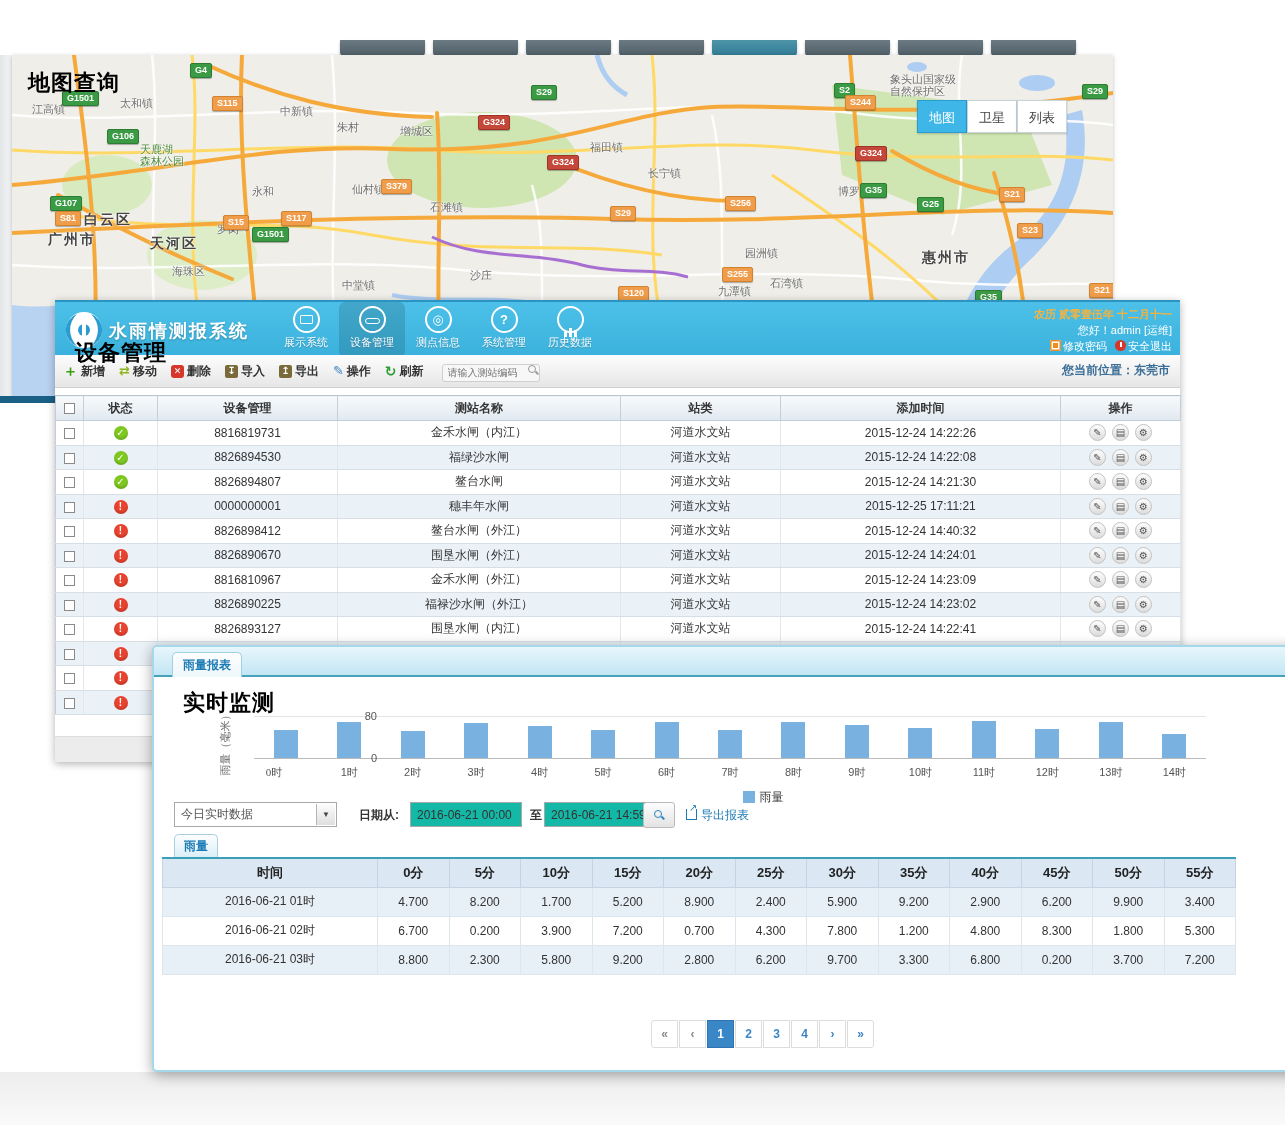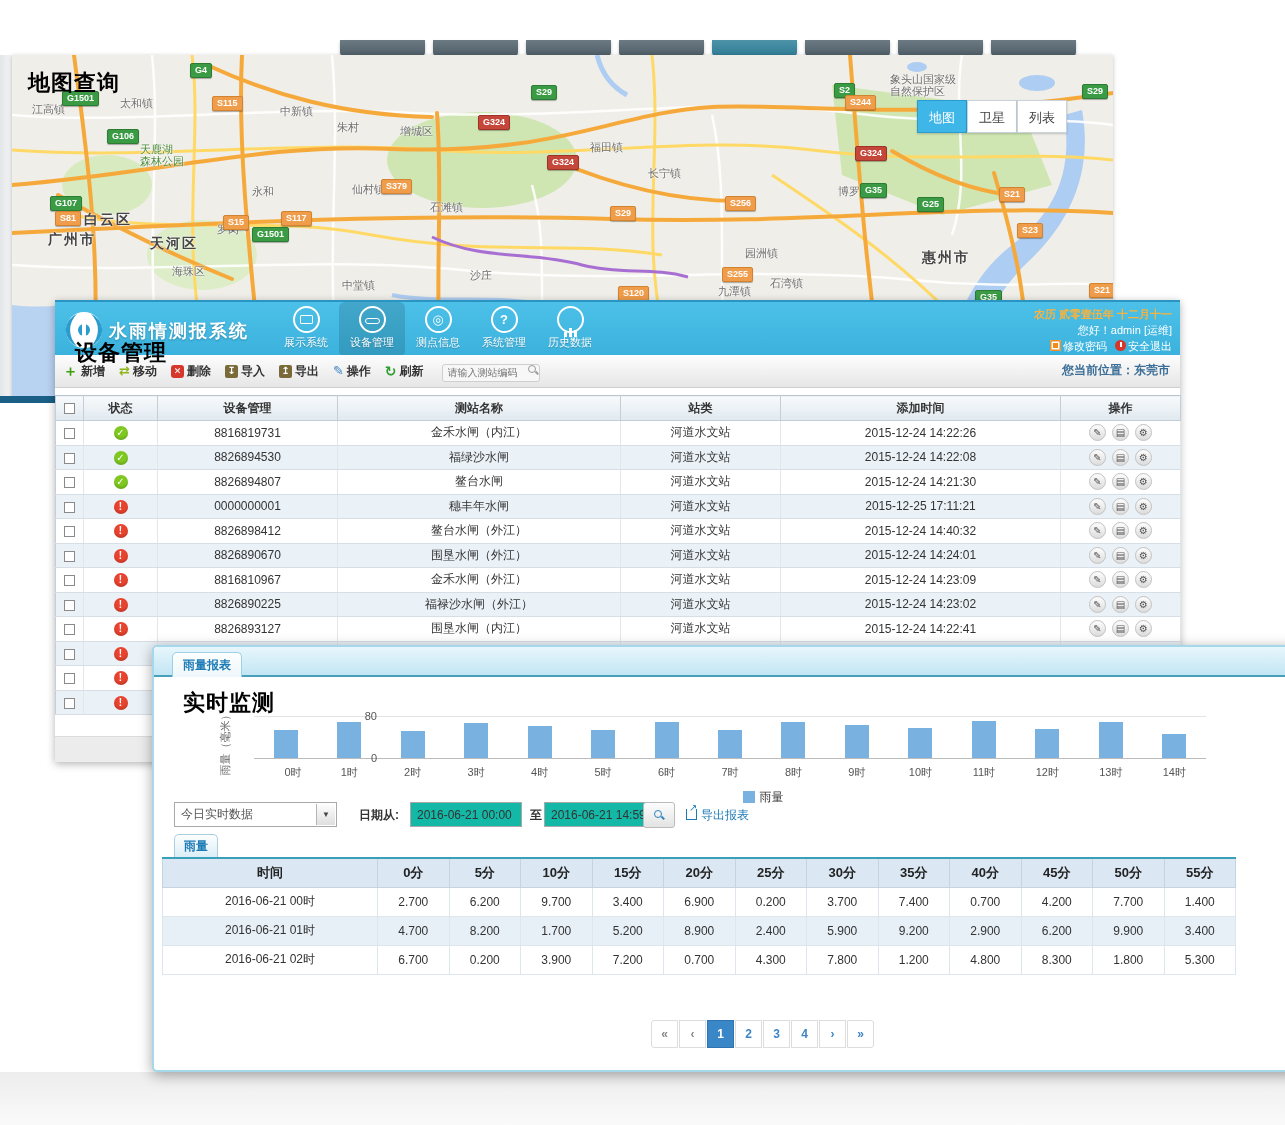--- a/index.html
+++ b/index.html
@@ -510,21 +510,21 @@
     <div id="rp-tab">雨量报表</div>
     <div id="rp-close">X</div>
     <div id="chart">
       <div class="gridline" style="top:39px;"></div>
       <div id="axis-base"></div>
       <div class="ytick" style="top:33px;">80</div>
       <div class="ytick" style="top:75px;">0</div>
       <div id="ylabel">雨量（毫米）</div>
       <div id="bars">
           <div class="bar" style="left: 119.733px; top: 52.545px; height: 28.455px;"></div>
-          <div class="xlab" style="left: 109px;">0时</div>
+          <div class="xlab" style="left: 90px; font-family: Liberation Serif, serif;">0时</div>
           <div class="bar" style="left: 183.2px; top: 44.985px; height: 36.015px;"></div>
           <div class="xlab" style="left: 165.2px;">1时</div>
           <div class="bar" style="left: 246.667px; top: 53.595px; height: 27.405px;"></div>
           <div class="xlab" style="left: 228.667px;">2时</div>
           <div class="bar" style="left: 310.133px; top: 46.35px; height: 34.65px;"></div>
           <div class="xlab" style="left: 292.133px;">3时</div>
           <div class="bar" style="left: 373.6px; top: 49.2375px; height: 31.7625px;"></div>
           <div class="xlab" style="left: 355.6px;">4时</div>
           <div class="bar" style="left: 437.067px; top: 53.175px; height: 27.825px;"></div>
           <div class="xlab" style="left: 419.067px;">5时</div>
@@ -588,35 +588,20 @@
             <th>25分</th>
             <th>30分</th>
             <th>35分</th>
             <th>40分</th>
             <th>45分</th>
             <th>50分</th>
             <th>55分</th>
           </tr>
         </thead>
       <tbody id="rp-rows">
-          <tr>
-            <td>2016-06-21 00时</td>
-            <td>2.700</td>
-            <td>6.200</td>
-            <td>9.700</td>
-            <td>3.400</td>
-            <td>6.900</td>
-            <td>0.200</td>
-            <td>3.700</td>
-            <td>7.400</td>
-            <td>0.700</td>
-            <td>4.200</td>
-            <td>7.700</td>
-            <td>1.400</td>
-          </tr>
           <tr class="alt">
             <td>2016-06-21 01时</td>
             <td>4.700</td>
             <td>8.200</td>
             <td>1.700</td>
             <td>5.200</td>
             <td>8.900</td>
             <td>2.400</td>
             <td>5.900</td>
             <td>9.200</td>
@@ -632,20 +617,35 @@
             <td>3.900</td>
             <td>7.200</td>
             <td>0.700</td>
             <td>4.300</td>
             <td>7.800</td>
             <td>1.200</td>
             <td>4.800</td>
             <td>8.300</td>
             <td>1.800</td>
             <td>5.300</td>
+          </tr>
+          <tr class="alt">
+            <td>2016-06-21 03时</td>
+            <td>8.800</td>
+            <td>2.300</td>
+            <td>5.800</td>
+            <td>9.200</td>
+            <td>2.800</td>
+            <td>6.200</td>
+            <td>9.700</td>
+            <td>3.300</td>
+            <td>6.800</td>
+            <td>0.200</td>
+            <td>3.700</td>
+            <td>7.200</td>
           </tr>
         </tbody>
     </table>
     <div id="pager">
         <div class="pg">«</div>
         <div class="pg">‹</div>
         <div class="pg num active">1</div>
         <div class="pg num">2</div>
         <div class="pg num">3</div>
         <div class="pg num">4</div>

